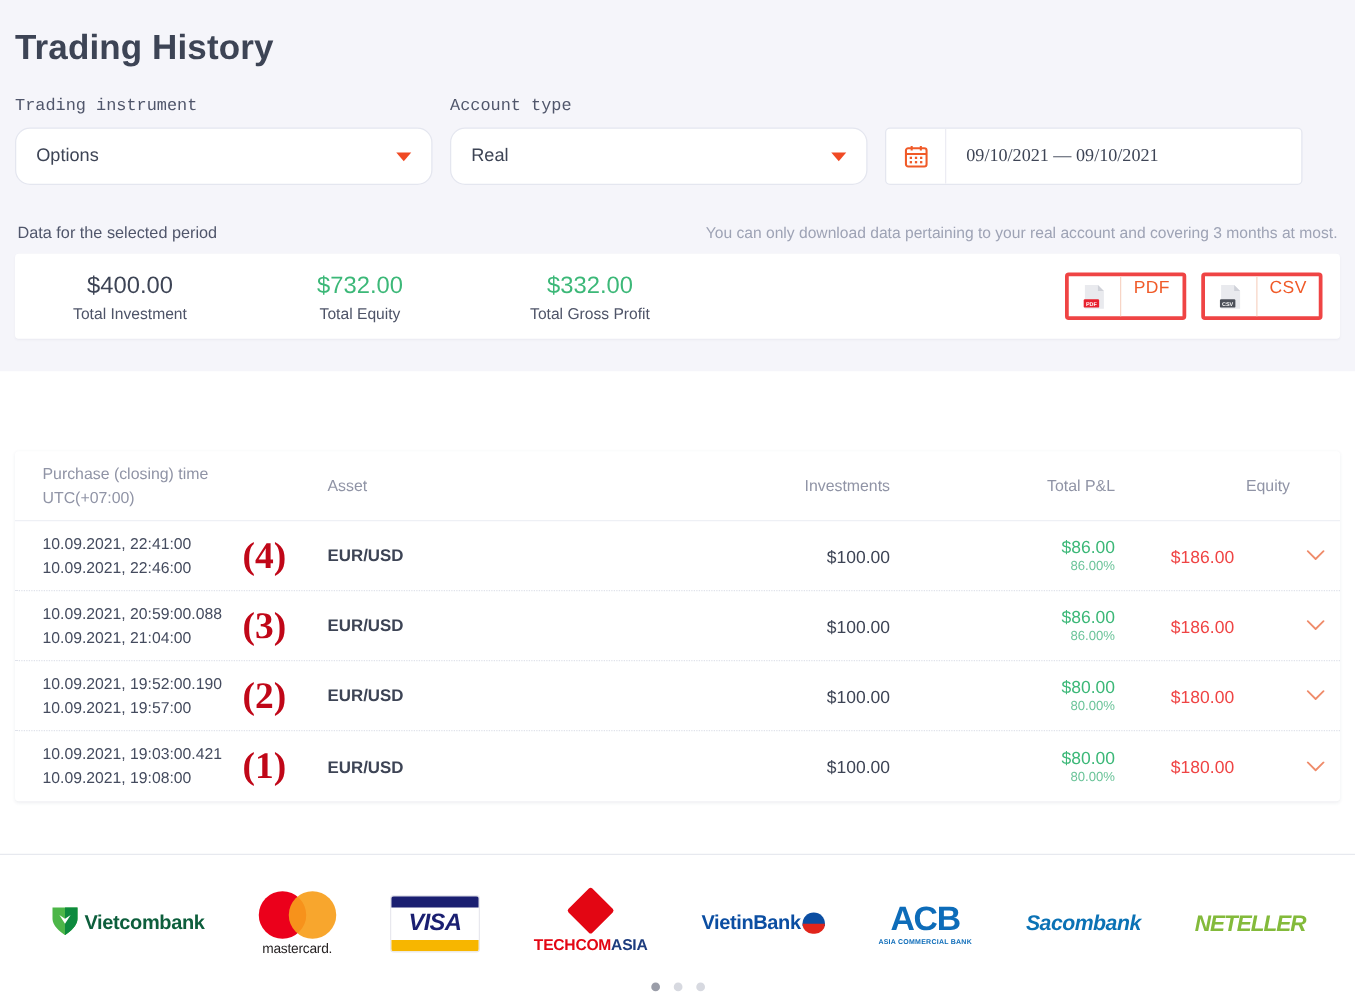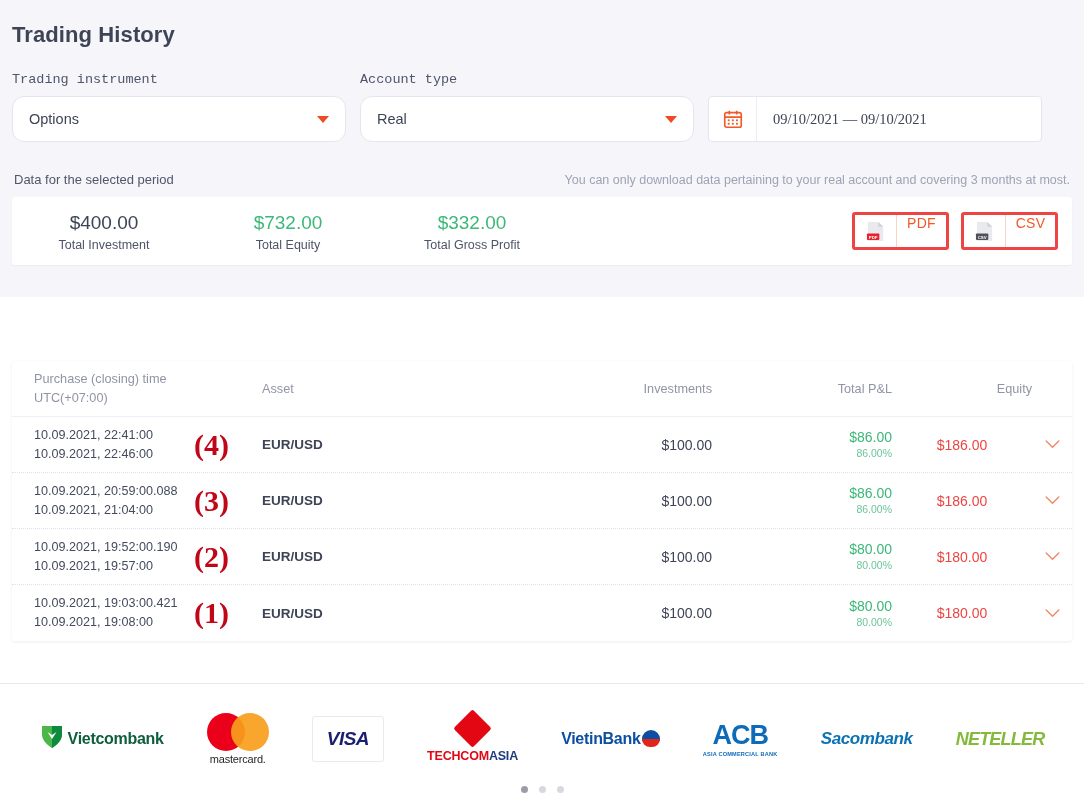--- a/index.html
+++ b/index.html
@@ -15,21 +15,21 @@
 
   
   .top-section {
     background: #f5f5fa;
     padding: 0 12px;
     height: 297px;
     position: relative;
   }
 
   .page-title {
-    font-size: 22px;
+    font-size: 28px;
     font-weight: bold;
     color: #3d4455;
     padding-top: 22px;
     letter-spacing: 0.1px;
   }
 
   
   .filters {
     display: flex;
     align-items: flex-end;
@@ -223,21 +223,21 @@
   .mc-circles i {
     position: absolute; top: 0; width: 38px; height: 38px; border-radius: 50%;
   }
   .mc-circles .red { left: 0; background: #eb001b; }
   .mc-circles .org { right: 0; background: #f79e1b; opacity: .92; }
   .mc-text { font-size: 11px; color: #231f20; margin-top: 2px; letter-spacing: -0.2px; }
 
   .visa-card {
     width: 72px; height: 46px; background: #fff;
     border-radius: 3px; overflow: hidden;
-    display: flex; flex-direction: row;
+    display: flex; flex-direction: column;
     border: 1px solid #e8e8ee;
   }
   .visa-card .bar-top { height: 9px; background: #1a1f71; }
   .visa-card .mid { flex: 1; display: flex; align-items: center; justify-content: center; }
   .visa-card .mid span {
     color: #1a1f71; font-weight: bold; font-style: italic;
     font-size: 19px; letter-spacing: -0.5px;
   }
   .visa-card .bar-bot { height: 9px; background: #f7b600; }
 

